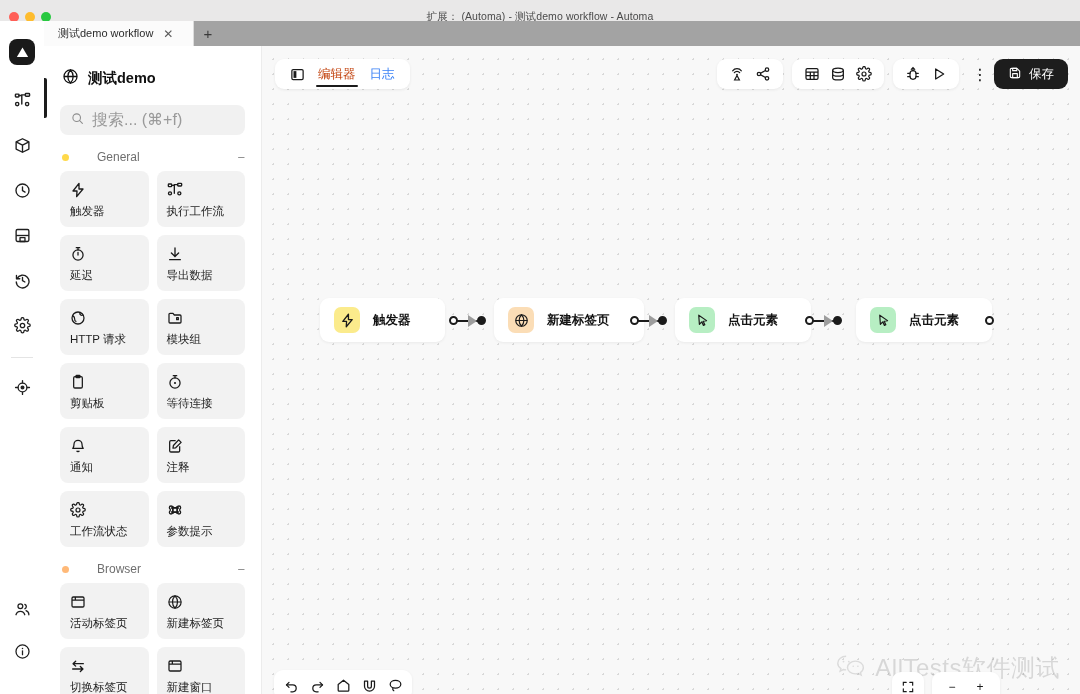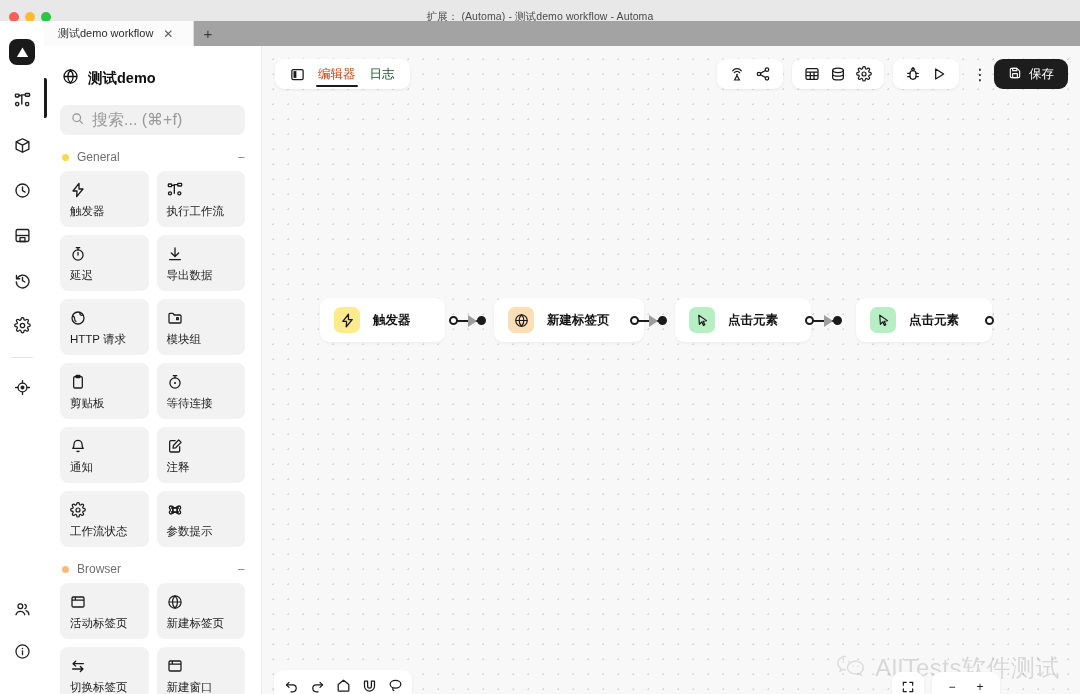--- a/index.html
+++ b/index.html
@@ -99,21 +99,21 @@
     display: flex; align-items: center; gap: 8px; padding: 0 11px;
     cursor: text;
   }
   .search-ph { font-size: 16px; color: #9a9a9a; }
   .group-head {
     display: flex; align-items: center; gap: 8px;
     padding: 15px 16px 7px 18px;
     cursor: pointer;
   }
   .dot { width: 7px; height: 7px; border-radius: 50%; }
-  .group-name { font-size: 12px; color: #6f6f6f; flex: 1; }
+  .group-name { font-size: 12px; color: #6f6f6f; flex: 1; margin-left: 20px; }
   .group-collapse { font-size: 13px; color: #8a8a8a; line-height: 1; }
   .blocks {
     display: grid; grid-template-columns: 1fr 1fr; gap: 8px;
     padding: 0 16px;
   }
   .block {
     background: #f2f2f2; border-radius: 8px;
     height: 56px; padding: 9px 10px 0 10px;
     cursor: grab;
   }
@@ -130,21 +130,21 @@
     overflow: hidden;
   }
 
   .toolbar-left {
     position: absolute; top: 13px; left: 13px;
     height: 30px; background: #ffffff; border-radius: 9px;
     display: flex; align-items: center; gap: 4px; padding: 0 10px;
     box-shadow: 0 1px 3px rgba(0,0,0,.07);
   }
   .tb-tab {
-    font-size: 12.5px; color: #14532d; padding: 0 5px;
+    font-size: 12.5px; color: #3b82f6; padding: 0 5px;
     position: relative; height: 30px; display: flex; align-items: center;
     cursor: pointer;
   }
   .tb-tab.active { color: #c2410c; }
   .tb-tab.active::after {
     content: ""; position: absolute; bottom: 2px; left: 3px; right: 3px;
     height: 2px; background: #1b1b1b; border-radius: 2px;
   }
   .tb-icon-btn {
     width: 24px; height: 24px; display: flex; align-items: center;

